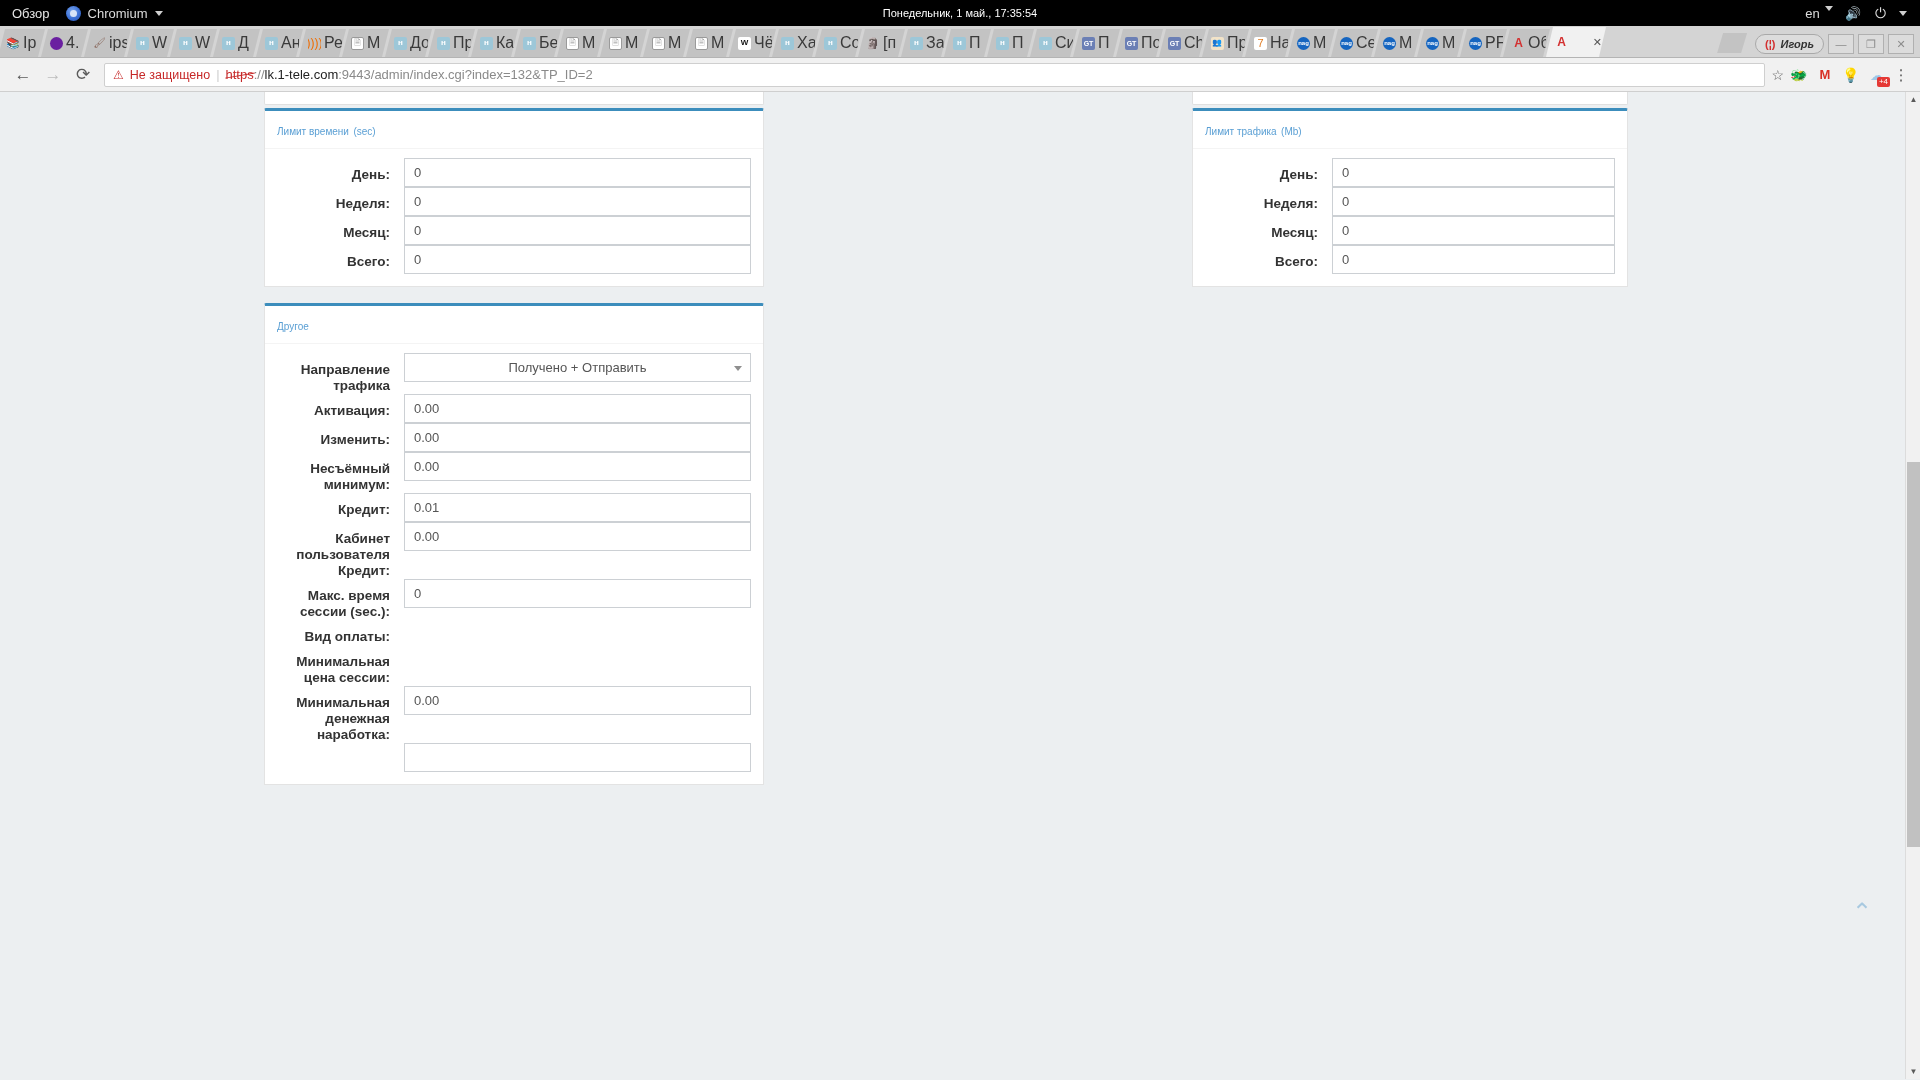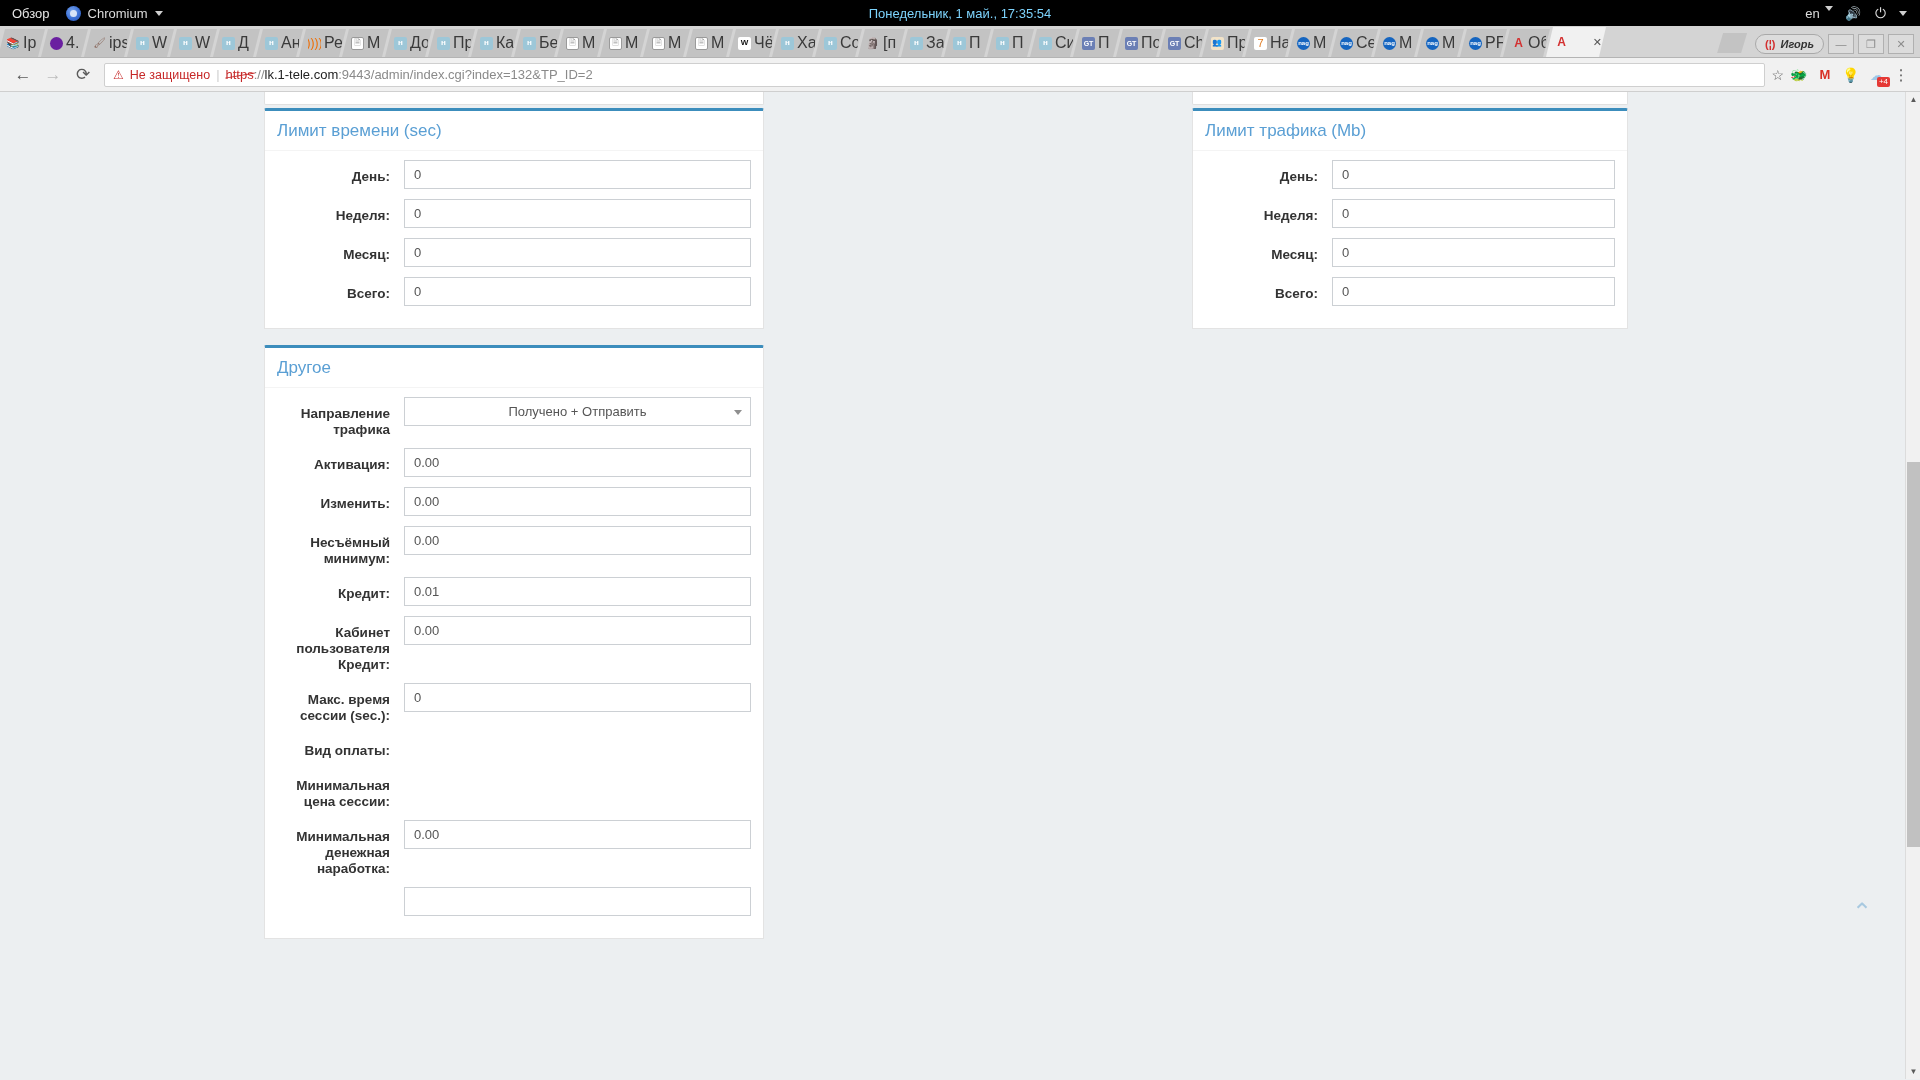--- a/index.html
+++ b/index.html
@@ -27,21 +27,21 @@
   .chromium-dot::after {
     content: ""; position: absolute; left: 4px; top: 4px;
     width: 7px; height: 7px; border-radius: 50%; background: #d8e4f7;
   }
   .caret-dn {
     width: 0; height: 0; border-left: 4px solid transparent;
     border-right: 4px solid transparent; border-top: 5px solid #cfcfcf;
   }
   .gnome-center {
     position: absolute; left: 0; right: 0; text-align: center;
-    font-size: 13px; color: #7dd3fc; pointer-events: none;
+    font-size: 11px; color: #ffffff; pointer-events: none;
   }
   .gnome-right {
     margin-left: auto; display: flex; align-items: center;
     gap: 13px; padding-right: 13px; font-size: 13px;
   }
   .ic { display: inline-block; }
 
   
   .tabstrip {
     height: 32px; background: #d4d4d4;
@@ -154,24 +154,24 @@
   }
 
   .card {
     background: #fff; border: 1px solid #e3e3e3;
     border-top: 3px solid #3c8dbc; margin-bottom: 16px;
     border-radius: 2px 2px 0 0;
   }
   .card-head {
     padding: 10px 12px 9px 12px; border-bottom: 1px solid #f4f4f4;
   }
-  .card-title { font-size: 17px; color: #5a9fd4; font-weight: normal; }
+  .card-title { font-size: 10px; color: #5a9fd4; font-weight: normal; }
   .card-body { padding: 9px 12px 12px 12px; }
 
-  .frow { display: flex; align-items: flex-start; margin-bottom: 10px; }
+  .frow { display: flex; align-items: flex-start; }
   .flabel {
     width: 127px; flex: 0 0 127px; text-align: right;
     font-size: 13.5px; font-weight: bold; color: #333;
     padding-top: 9px; padding-right: 14px; line-height: 16px;
   }
   .fctl { flex: 1; }
   .inp {
     width: 100%; height: 29px; border: 1px solid #ccd0d4;
     background: #fff; font-size: 13px; color: #555;
     padding: 0 9px; border-radius: 0; font-family: "Liberation Sans", sans-serif;

